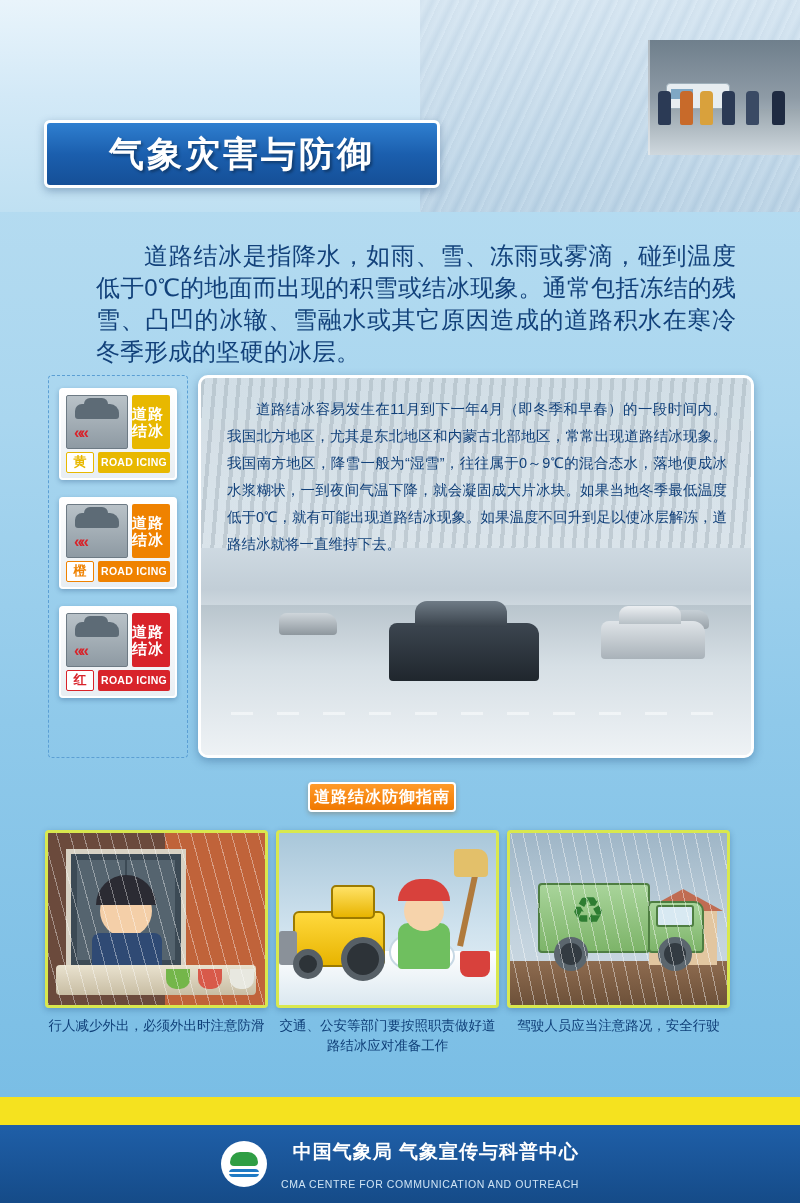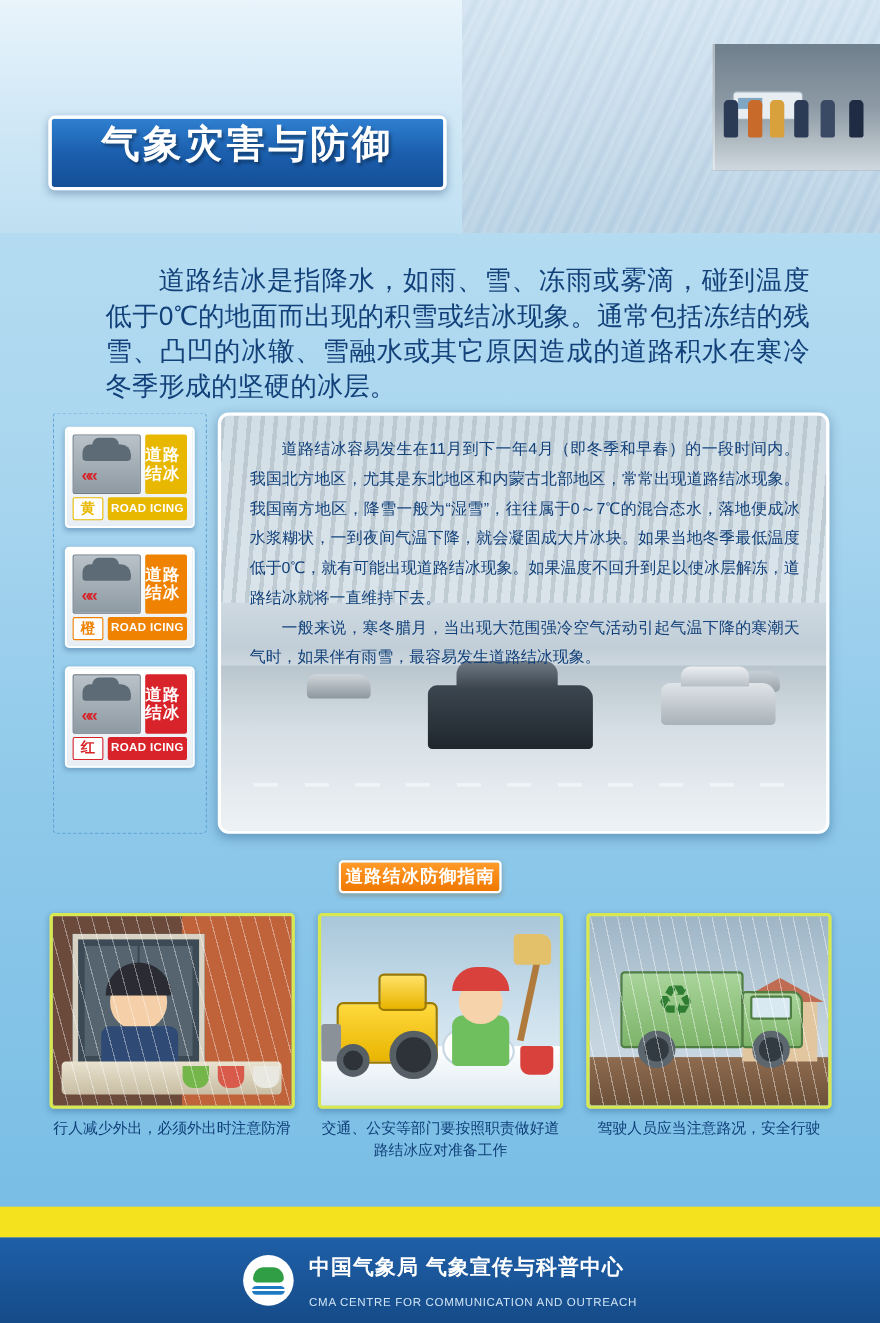--- a/index.html
+++ b/index.html
@@ -43,27 +43,27 @@
   .hp-fig.a { left:8px; background:#2b3a55; }
   .hp-fig.b { left:30px; background:#c86a2a; }
   .hp-fig.c { left:50px; background:#d9a13c; }
   .hp-fig.d { left:72px; background:#2b3a55; }
   .hp-fig.e { left:96px; background:#3a4a64; }
   .hp-fig.f { left:122px; background:#1f2b42; }
   .hp-van { position:absolute; bottom:46px; left:16px; width:64px; height:26px; background:#e7edf1; border-radius:4px; border:1px solid #9fb0bb;}
   .hp-van:after{content:"";position:absolute;left:4px;top:5px;width:22px;height:10px;background:#7fa7c4;}
 
   .title-badge {
-    position: absolute; left: 44px; top: 105px;
-    width: 362px; height: 68px;
+    position: absolute; left: 44px; top: 120px;
+    width: 396px; height: 68px;
     background: linear-gradient(180deg,#2f7fd0 0%, #1b5fae 50%, #154f97 100%);
     border: 3px solid #ffffff;
     border-radius: 6px;
     box-shadow: 0 3px 8px rgba(20,60,110,.35);
-    display: flex; justify-content: center;
+    display: flex; align-items: center; justify-content: center;
   }
   .title-badge span {
     color: #ffffff; font-size: 35px; font-weight: bold; letter-spacing: 3px;
     text-shadow: 2px 2px 3px rgba(0,0,0,.35);
   }
   .big-title {
     position: absolute; left: 432px; top: 66px;
     width: 270px;
     color: #ffffff;
     font-size: 56px; font-weight: bold; line-height: 66px;
@@ -195,21 +195,21 @@
     width: 148px; height: 30px;
     background: linear-gradient(180deg,#ff9b2a,#f07800);
     border: 2px solid #ffffff;
     border-radius: 4px;
     box-shadow: 0 2px 5px rgba(120,60,0,.3);
     display:flex; align-items:center; justify-content:center;
     color:#ffffff; font-size:16px; font-weight:bold; letter-spacing:1px;
   }
 
   
-  .cards { position: absolute; left: 45px; top: 830px; width: 712px; height: 220px; display:flex; gap:21px; }
+  .cards { position: absolute; left: 45px; top: 830px; width: 712px; height: 220px; display:flex; gap:8px; }
   .card { width: 223px; }
   .card-img {
     width: 223px; height: 178px;
     border: 3px solid #d9e84e;
     border-radius: 4px;
     overflow: hidden; position: relative;
     box-shadow: 0 2px 6px rgba(20,60,110,.3);
   }
   .card-cap {
     margin-top: 8px; color: #0f3f78; font-size: 13.5px; line-height: 20px; text-align: center;
@@ -277,21 +277,21 @@
     display:flex; align-items:center; justify-content:center;
   }
   .logo-mark .cloud {
     width: 28px; height: 14px; background:#2f9e44; border-radius: 10px 10px 4px 4px; position:relative; top:-5px;
   }
   .logo-mark .wave {
     position:absolute; bottom:10px; left:8px; width:30px; height:8px;
     background: repeating-linear-gradient(180deg,#1f7ac4 0 3px, #ffffff 3px 5px);
     border-radius: 4px;
   }
-  .footer-text-cn { color:#ffffff; font-size:19px; font-weight:bold; letter-spacing:1px; }
+  .footer-text-cn { color:#ffffff; font-size:19px; font-weight:bold; letter-spacing:1px;text-align:right; }
   .footer-text-en { color:#cfe4f5; font-size:10.5px; letter-spacing:.6px; margin-top:13px;text-align:center; }
 </style>
 </head>
 <body>
 
 <div class="poster">
 
   <div class="header-band">
     <div class="header-photo-bg"></div>
     <div class="header-photo-inset">
@@ -364,22 +364,21 @@
   <div class="panel">
     <div class="panel-sky"></div>
     <div class="panel-trees"></div>
     <div class="panel-road"></div>
     <div class="panel-lane"></div>
     <div class="car far"></div>
     <div class="car far2"></div>
     <div class="car silver"></div>
     <div class="car dark"></div>
     <div class="panel-text">
-      <p>道路结冰容易发生在11月到下一年4月（即冬季和早春）的一段时间内。我国北方地区，尤其是东北地区和内蒙古北部地区，常常出现道路结冰现象。我国南方地区，降雪一般为“湿雪”，往往属于0～7℃的混合态水，落地便成冰水浆糊状，一到夜间气温下降，就会凝固成大片冰块。如果当地冬季最低温度低于0℃，就有可能出现道路结冰现象。如果温度不回升到足以使冰层解冻，道路结冰就将一直维持下去。</p>
-      <p>一般来说，寒冬腊月，当出现大范围强冷空气活动引起气温下降的寒潮天气时，如果伴有雨雪，最容易发生道路结冰现象。</p>
+      <p>道路结冰容易发生在11月到下一年4月（即冬季和早春）的一段时间内。我国北方地区，尤其是东北地区和内蒙古北部地区，常常出现道路结冰现象。我国南方地区，降雪一般为“湿雪”，往往属于0～9℃的混合态水，落地便成冰水浆糊状，一到夜间气温下降，就会凝固成大片冰块。如果当地冬季最低温度低于0℃，就有可能出现道路结冰现象。如果温度不回升到足以使冰层解冻，道路结冰就将一直维持下去。</p>
     </div>
   </div>
 
   <div class="guide-title">道路结冰防御指南</div>
 
   <div class="cards">
 
     <div class="card">
       <div class="card-img c1">
         <div class="wall"></div>

